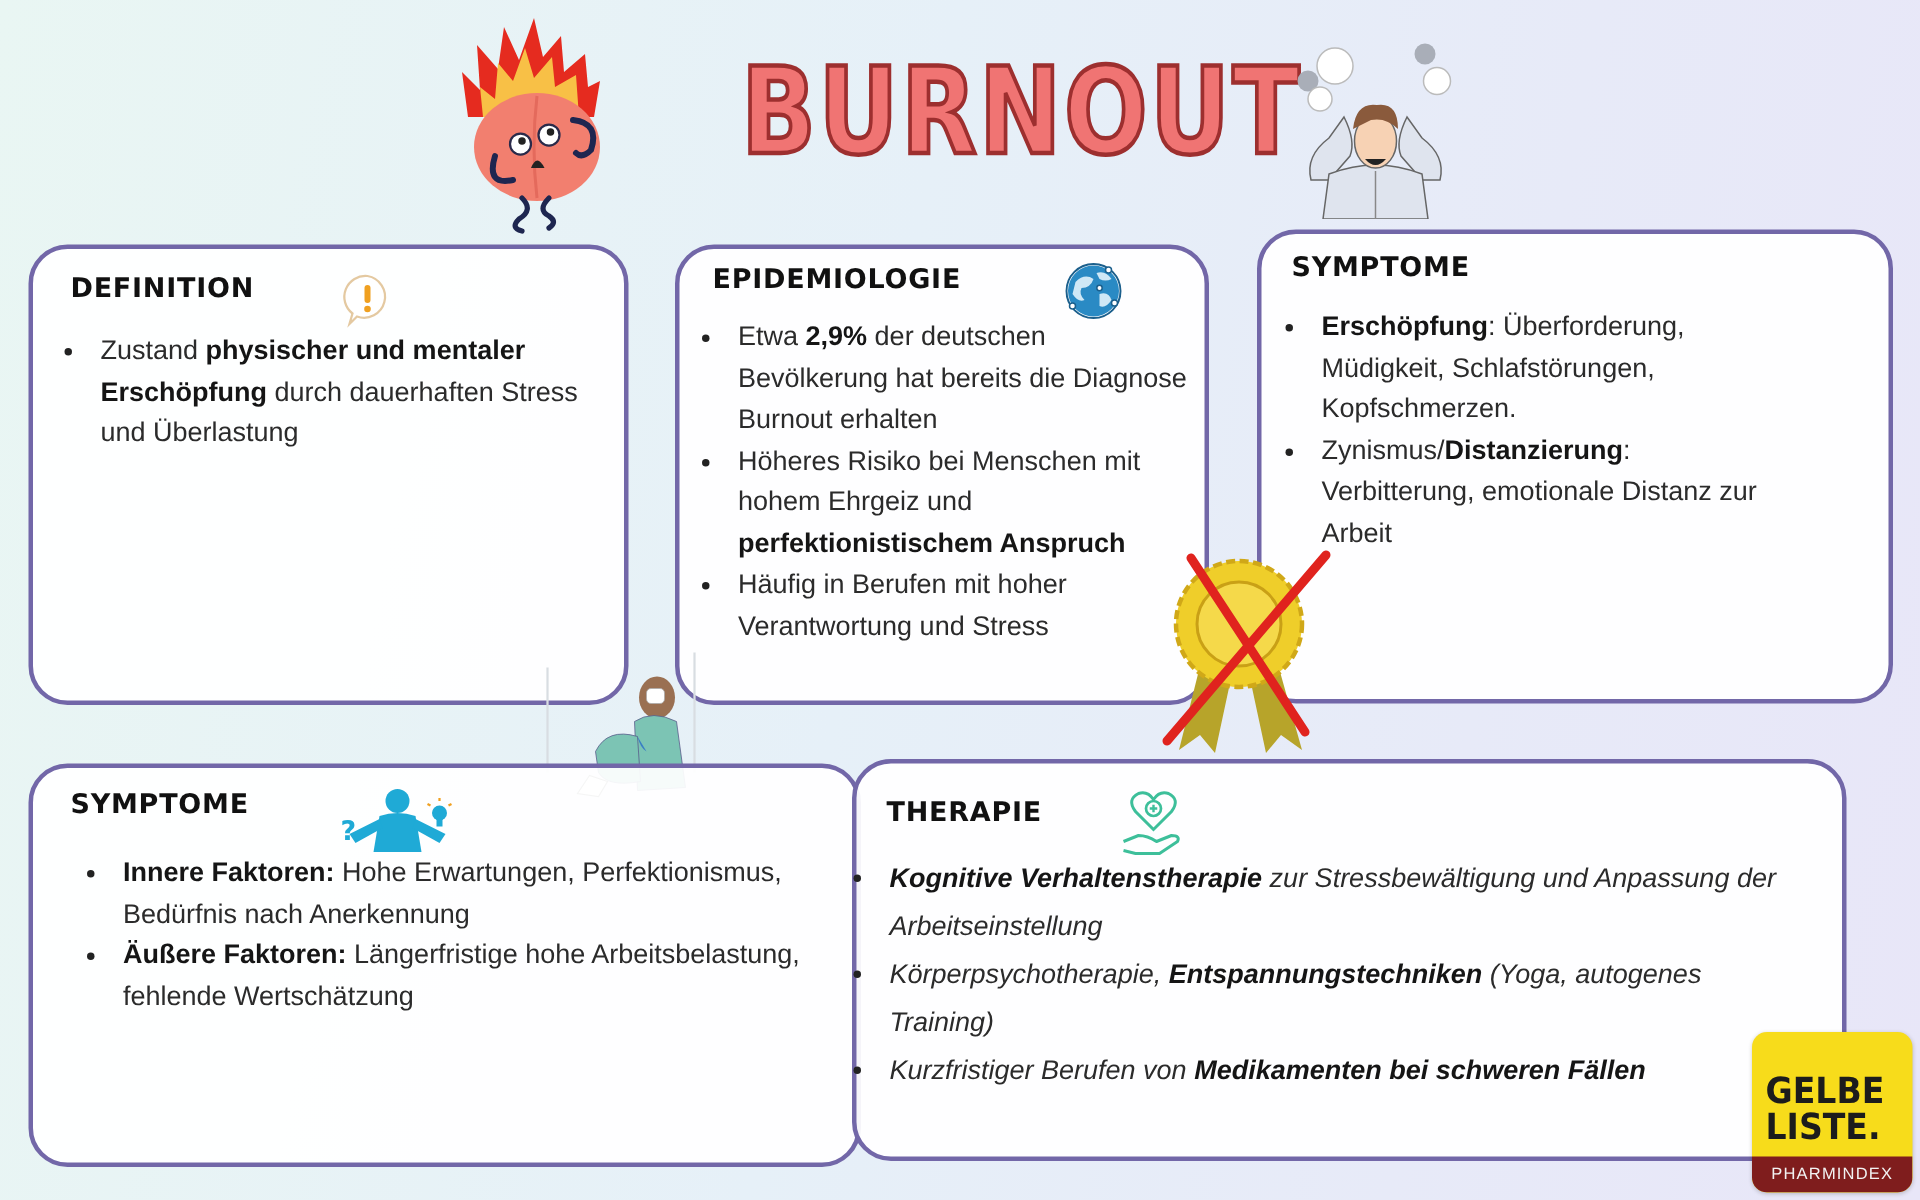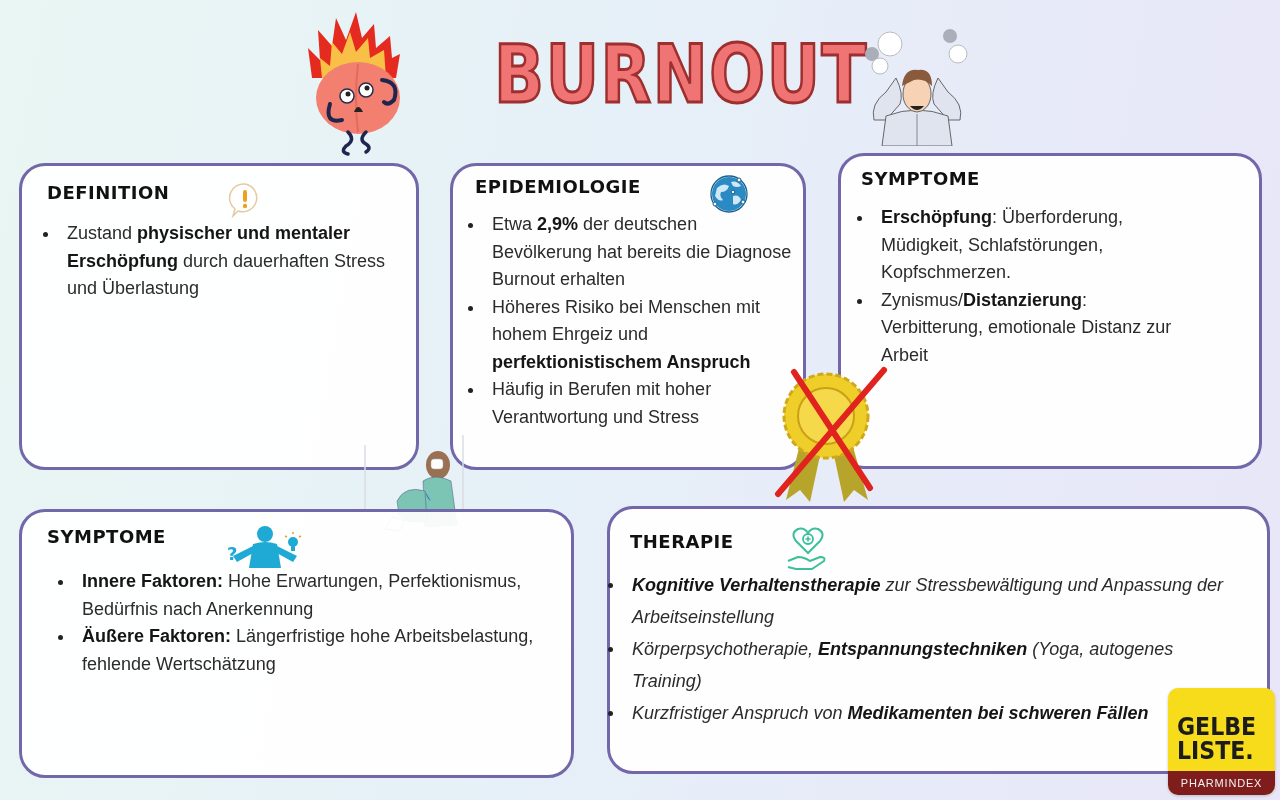--- a/index.html
+++ b/index.html
@@ -172,32 +172,32 @@
     <circle cx="68" cy="20" r="5" fill="#1faad6"></circle>
     <rect x="66" y="24" width="4" height="5" fill="#1faad6"></rect>
     <path d="M68 10 L68 12 M60 14 L62 15 M76 14 L74 15" stroke="#f0a020" stroke-width="1.5"></path>
   </svg>
   <ul style="left:0px;top:56px;width:545px;padding-left:18px;">
     <li><b>Innere Faktoren:</b><span> Hohe Erwartungen, Perfektionismus, Bedürfnis nach Anerkennung</span></li>
     <li><b>Äußere Faktoren:</b><span> Längerfristige hohe Arbeitsbelastung, fehlende Wertschätzung</span></li>
   </ul>
 </div>
 
-<div class="card therapie" style="left:607px;top:506px;width:663px;height:268px;">
+<div class="card therapie" style="left:568px;top:506px;width:663px;height:268px;">
   <h2 style="left:20px;top:22px;">THERAPIE</h2>
   <svg class="icon" style="left:174px;top:14px" width="48" height="50" viewBox="0 0 48 50">
     <path d="M24 30 L12 18 Q6 10 14 6 Q20 4 24 10 Q28 4 34 6 Q42 10 36 18 Z" fill="none" stroke="#3dbf9a" stroke-width="2"></path>
     <circle cx="24" cy="16" r="5" fill="none" stroke="#3dbf9a" stroke-width="1.8"></circle>
     <path d="M24 13.5 L24 18.5 M21.5 16 L26.5 16" stroke="#3dbf9a" stroke-width="1.6"></path>
     <path d="M4 38 L14 34 Q20 34 26 38 L36 34 Q42 34 40 38 L28 46 L12 46 L4 44" fill="none" stroke="#3dbf9a" stroke-width="2" stroke-linejoin="round"></path>
   </svg>
   <ul style="left:-20px;top:60px;width:640px;font-style:italic;">
     <li><b>Kognitive Verhaltenstherapie</b><span> zur Stressbewältigung und Anpassung der Arbeitseinstellung</span></li>
     <li><span>Körperpsychotherapie, </span><b>Entspannungstechniken</b><span> (Yoga, autogenes Training)</span></li>
-    <li><span>Kurzfristiger Anspruch von </span><b>Medikamenten bei schweren Fällen</b></li>
+    <li><span>Kurzfristiger Berufen von </span><b>Medikamenten bei schweren Fällen</b></li>
   </ul>
 </div>
 
 <div class="logo">
   <div class="l1">GELBE</div>
   <div class="l2">LISTE.</div>
   <div class="bar">PHARMINDEX</div>
 </div>
 
 </body></html>

